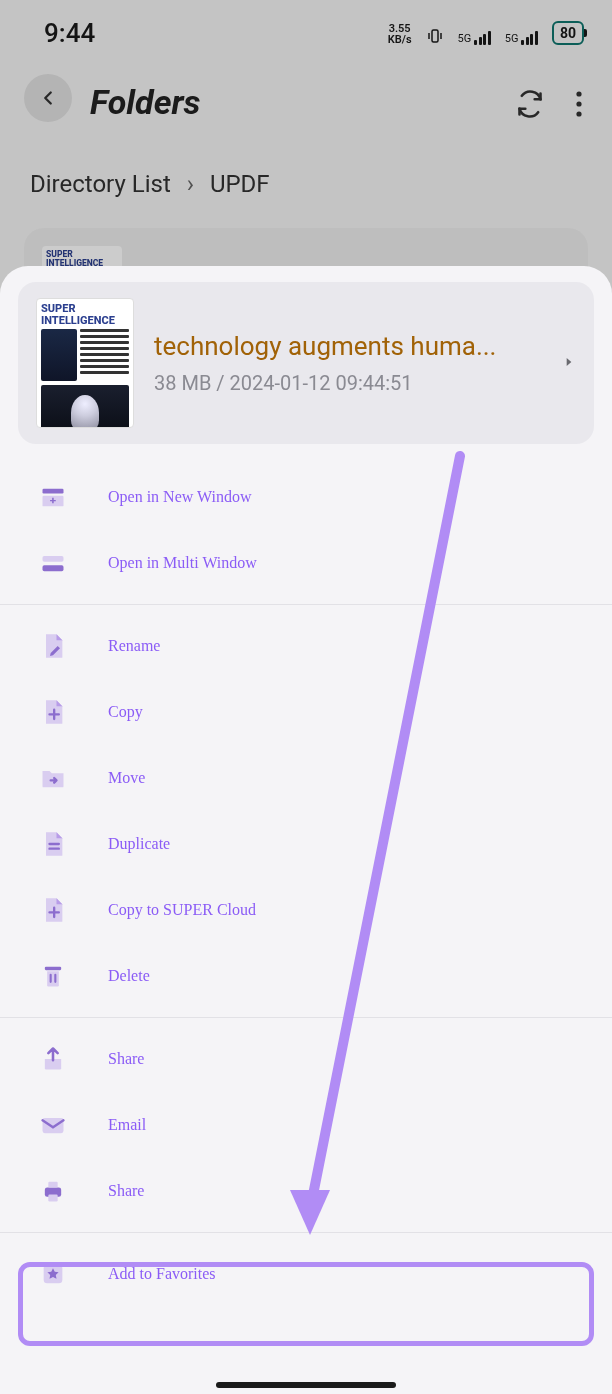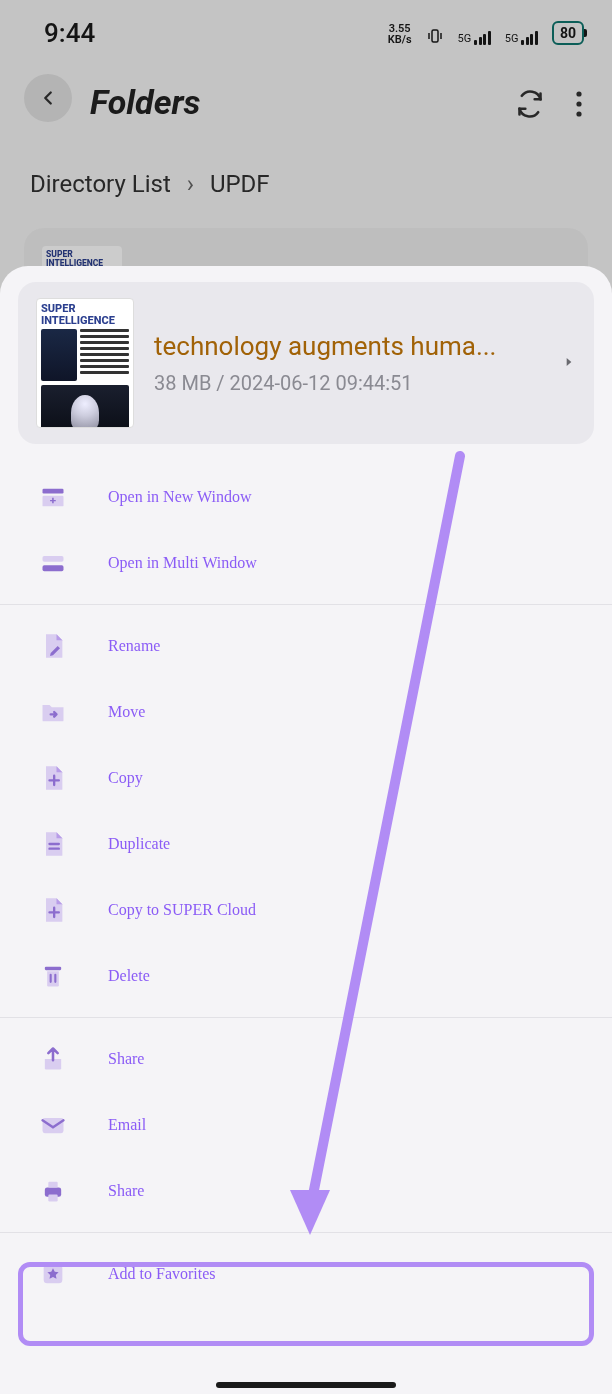--- a/index.html
+++ b/index.html
@@ -173,21 +173,21 @@
               <div></div>
             </div>
         </div>
         <div class="file-thumb-bottom">
             <div class="astronaut"></div>
           </div>
       </div>
     </div>
     <div class="file-info">
       <div class="file-name">technology augments huma...</div>
-      <div class="file-meta">38 MB / 2024-06-12 09:44:51</div>
+      <div class="file-meta">38 MB / 2024-01-12 09:44:51</div>
     </div>
     <div class="file-arrow">
       <svg viewBox="0 0 24 24" fill="#6a6a70">
           <polygon points="8,5 16,12 8,19"></polygon>
         </svg>
     </div>
   </div>
 
   <div class="menu-list">
 
@@ -221,36 +221,36 @@
             <path d="M15 2v5h5" fill="#b89ce8"></path>
             <path d="M10 18l6-6 2 2-6 6-2.5.5z" fill="#8c6dce"></path>
           </svg>
       </div>
       <div class="menu-label">Rename</div>
     </div>
 
     <div class="menu-item">
       <div class="menu-icon">
         <svg viewBox="0 0 24 24" fill="#d9cdf0">
-            <path d="M3 6h6l2 2h10v11a1 1 0 0 1-1 1H4a1 1 0 0 1-1-1z"></path>
-            <path d="M10 14h5m0 0l-2-2m2 2l-2 2" stroke="#8c6dce" stroke-width="2" fill="none" stroke-linecap="round"></path>
-          </svg>
-      </div>
-      <div class="menu-label">Move</div>
-    </div>
-
-    <div class="menu-item">
-      <div class="menu-icon">
-        <svg viewBox="0 0 24 24" fill="#d9cdf0">
             <path d="M6 2h9l5 5v15H6z"></path>
             <path d="M15 2v5h5" fill="#b89ce8"></path>
             <path d="M13 10v8M9 14h8" stroke="#8c6dce" stroke-width="2" stroke-linecap="round"></path>
           </svg>
       </div>
       <div class="menu-label">Copy</div>
+    </div>
+
+    <div class="menu-item">
+      <div class="menu-icon">
+        <svg viewBox="0 0 24 24" fill="#d9cdf0">
+            <path d="M3 6h6l2 2h10v11a1 1 0 0 1-1 1H4a1 1 0 0 1-1-1z"></path>
+            <path d="M10 14h5m0 0l-2-2m2 2l-2 2" stroke="#8c6dce" stroke-width="2" fill="none" stroke-linecap="round"></path>
+          </svg>
+      </div>
+      <div class="menu-label">Move</div>
     </div>
 
     <div class="menu-item">
       <div class="menu-icon">
         <svg viewBox="0 0 24 24" fill="#d9cdf0">
             <path d="M6 2h9l5 5v15H6z"></path>
             <path d="M15 2v5h5" fill="#b89ce8"></path>
             <path d="M9 12h8M9 16h8" stroke="#8c6dce" stroke-width="2" stroke-linecap="round"></path>
           </svg>
       </div>

